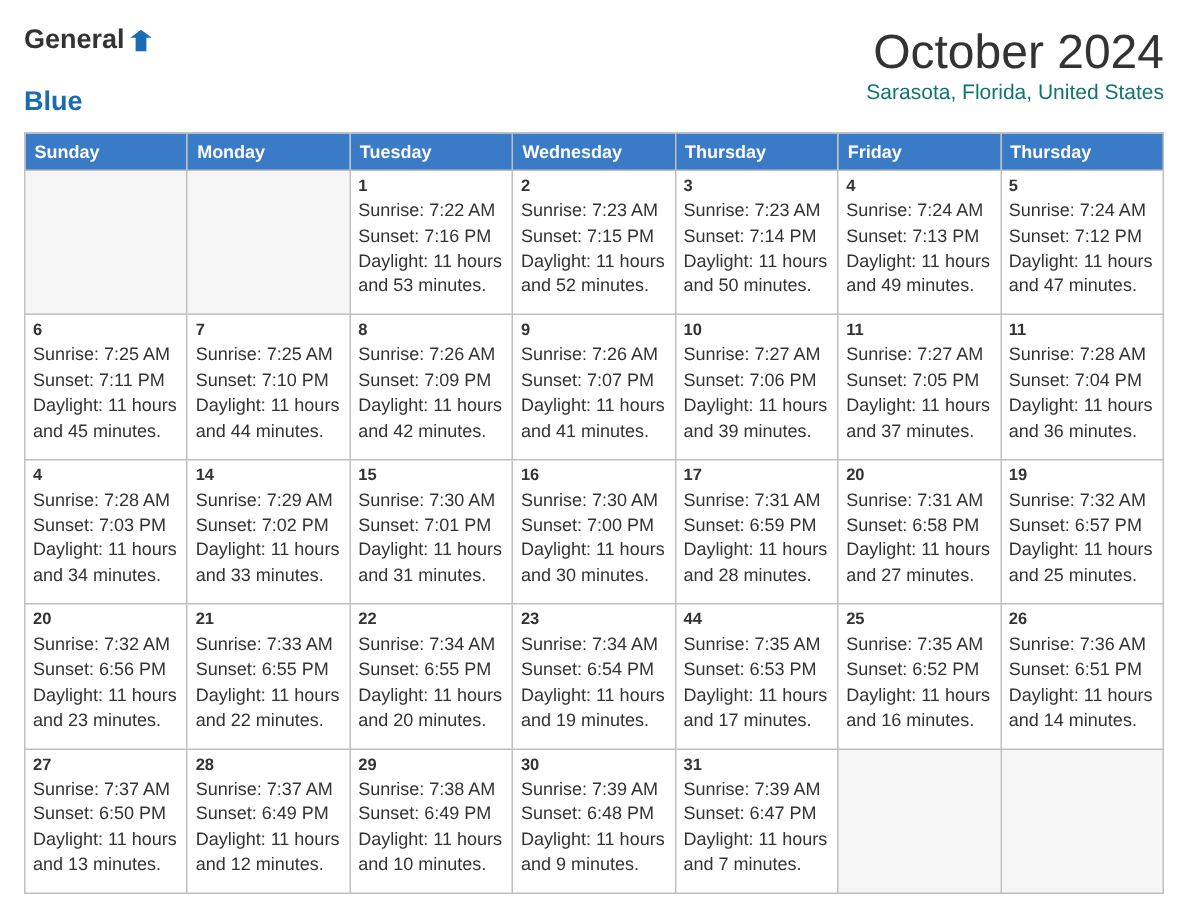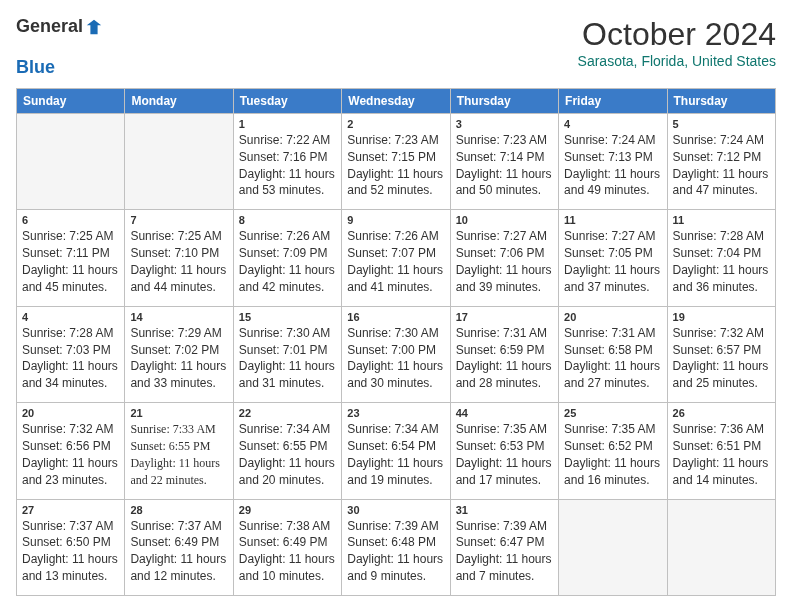--- a/index.html
+++ b/index.html
@@ -256,21 +256,21 @@
         </tr>
         <tr>
           <td>
             <span class="day-num">20</span>
             <div class="day-info" style="white-space: pre-wrap;">Sunrise: 7:32 AM
 Sunset: 6:56 PM
 Daylight: 11 hours and 23 minutes.</div>
           </td>
           <td>
             <span class="day-num">21</span>
-            <div class="day-info" style="white-space: pre-wrap; font-family: Liberation Serif, serif;">Sunrise: 7:33 AM
+            <div class="day-info" style="white-space: pre-wrap;">Sunrise: 7:33 AM
 Sunset: 6:55 PM
 Daylight: 11 hours and 22 minutes.</div>
           </td>
           <td>
             <span class="day-num">22</span>
             <div class="day-info" style="white-space: pre-wrap;">Sunrise: 7:34 AM
 Sunset: 6:55 PM
 Daylight: 11 hours and 20 minutes.</div>
           </td>
           <td>

